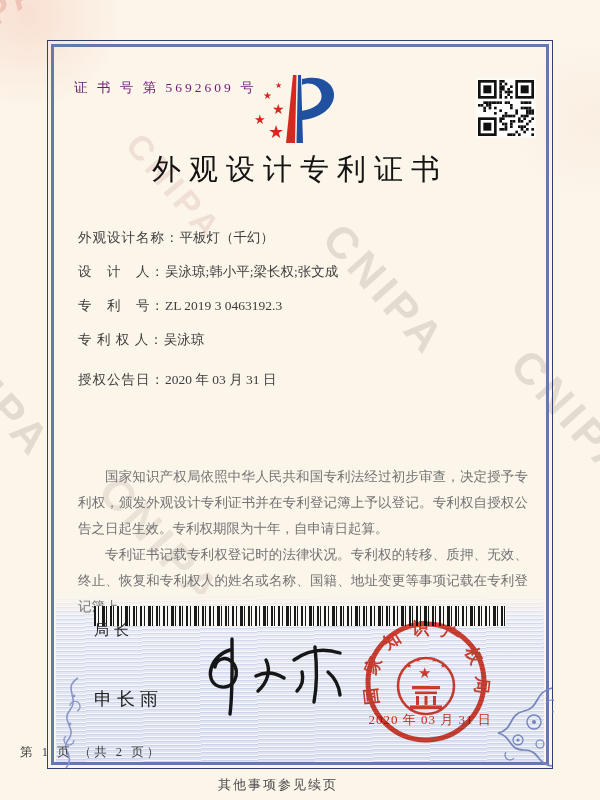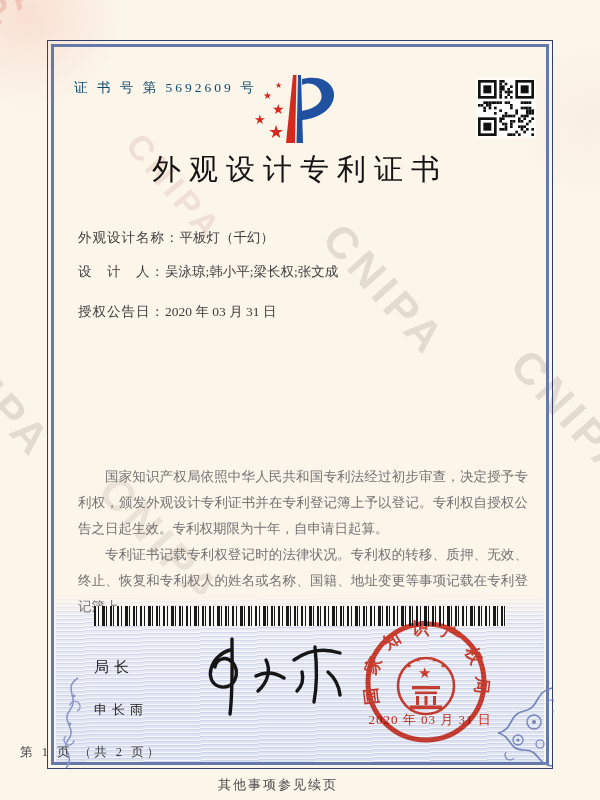--- a/index.html
+++ b/index.html
@@ -20,21 +20,21 @@
   .wm{position:absolute;font:700 44px "Liberation Sans","DejaVu Sans",sans-serif;
       color:rgba(164,152,140,.28);letter-spacing:5px;white-space:nowrap;
       transform-origin:0 0;z-index:1;pointer-events:none;}
   .wm-a{left:350px;top:214px;transform:rotate(48deg);}
   .wm-b{left:-44px;top:316px;transform:rotate(48deg);}
   .wm-c{left:538px;top:340px;transform:rotate(48deg);}
   .wm-d{left:126px;top:466px;transform:rotate(48deg);color:rgba(164,152,140,.20);}
   .wm-p1{left:-86px;top:44px;transform:rotate(-35deg);font-size:36px;color:rgba(226,148,132,.40);}
   .wm-p2{left:148px;top:126px;transform:rotate(50deg);font-size:34px;color:rgba(205,160,148,.25);}
   
-  .cert-no{left:74px;top:79px;font-size:13.5px;letter-spacing:3px;color:#0c4a6e;z-index:4;}
+  .cert-no{left:74px;top:79px;font-size:13.5px;letter-spacing:3px;color:#701a75;z-index:4;}
   .logo{left:250px;top:70px;width:90px;height:82px;z-index:4;}
   .qr{left:476px;top:78px;width:56px;height:56px;background:#fdfbf6;padding:2px;z-index:4;}
   .title{left:0;top:150px;width:100%;text-align:center;font-size:29px;font-weight:400;
          letter-spacing:8px;color:#141414;z-index:4;}
   
   .fields{left:78px;top:228px;width:460px;font-size:13.5px;color:#3d3d3d;z-index:4;}
   .frow{height:34px;line-height:20px;white-space:nowrap;}
   .frow .lab{letter-spacing:1px;}
   .frow-double{display:flex;gap:18px;margin-top:6px;}
   
@@ -49,22 +49,22 @@
   .band::before{content:"";position:absolute;left:0;right:0;top:0;height:26px;
       background:linear-gradient(#fcf5ea,rgba(252,245,234,0));}
   .barcode{left:94px;top:606px;width:412px;height:20px;z-index:4;
     background:repeating-linear-gradient(90deg,
       #191919 0 2px,#f8f8f4 2px 4px,
       #191919 4px 5px,#f8f8f4 5px 8px,
       #191919 8px 11px,#f8f8f4 11px 12px,
       #191919 12px 13px,#f8f8f4 13px 16px,
       #191919 16px 18px,#f8f8f4 18px 19px,
       #191919 19px 20px,#f8f8f4 20px 23px);}
-  .signer-title{left:94px;top:658px;font-size:15px;letter-spacing:5px;color:#222;z-index:4;}
-  .signer-name{left:94px;top:687px;font-size:13px;letter-spacing:5px;color:#222;z-index:4;margin-top:14px;}
+  .signer-title{left:94px;top:621px;font-size:15px;letter-spacing:5px;color:#222;z-index:4;}
+  .signer-name{left:94px;top:687px;font-size:18px;letter-spacing:5px;color:#222;z-index:4;}
   .signature{left:196px;top:634px;width:158px;height:88px;z-index:4;}
   .seal{left:350px;top:606px;width:152px;height:152px;z-index:5;mix-blend-mode:multiply;opacity:.92;}
   .seal-date{left:358px;top:711px;width:144px;text-align:center;font-size:13px;
       color:#d8321f;letter-spacing:1px;z-index:6;mix-blend-mode:multiply;}
   .page-info{left:0;top:744px;width:100%;text-align:left;font-size:12.5px;
       letter-spacing:3px;color:#3d3d3d;z-index:4;padding-left:20px;}
   .cont-note{left:0;top:776px;width:100%;text-align:center;font-size:13px;
       letter-spacing:2px;color:#4a4a4a;z-index:4;transform:translateX(-22px);}
   .orn-l{left:50px;top:676px;width:36px;height:94px;z-index:3;}
   .orn-r{left:494px;top:684px;width:60px;height:88px;z-index:3;}
@@ -215,20 +215,26 @@
 
 <div class="abs title">外观设计专利证书</div>
 
 <div class="abs fields">
   <div class="frow">
     <span class="lab">外观设计名称：</span><span>平板灯（千幻）</span>
   </div>
   <div class="frow">
     <span class="lab">设　计　人：</span><span>吴泳琼;韩小平;梁长权;张文成</span>
   </div>
+  <div class="frow">
+    <span class="lab">专　利　号：</span><span>ZL 2019 3 0463192.3</span>
+  </div>
+  <div class="frow">
+    <span class="lab">专 利 权 人：</span><span>吴泳琼</span>
+  </div>
   <div class="frow frow-double">
     <span><span class="lab">授权公告日：</span><span>2020 年 03 月 31 日</span></span>
   </div>
 </div>
 
 <div class="abs paras">
   <p>国家知识产权局依照中华人民共和国专利法经过初步审查，决定授予专利权，颁发外观设计专利证书并在专利登记簿上予以登记。专利权自授权公告之日起生效。专利权期限为十年，自申请日起算。</p>
   <p>专利证书记载专利权登记时的法律状况。专利权的转移、质押、无效、终止、恢复和专利权人的姓名或名称、国籍、地址变更等事项记载在专利登记簿上。</p>
 </div>
 

